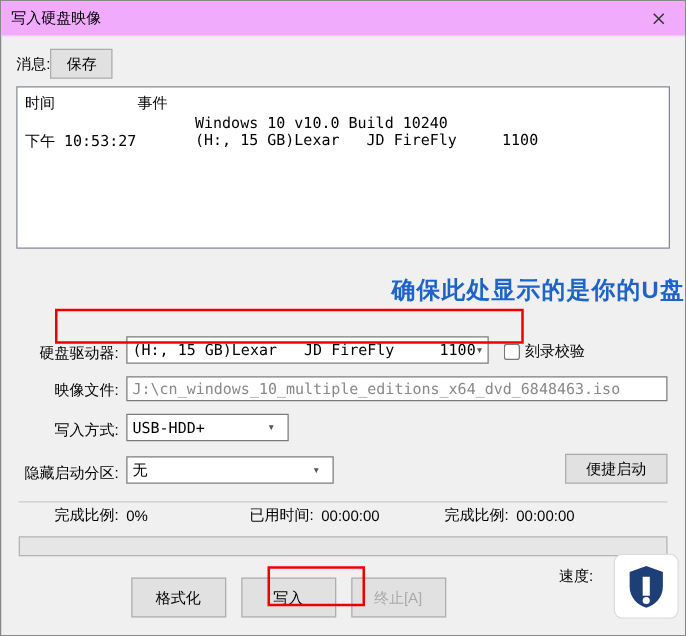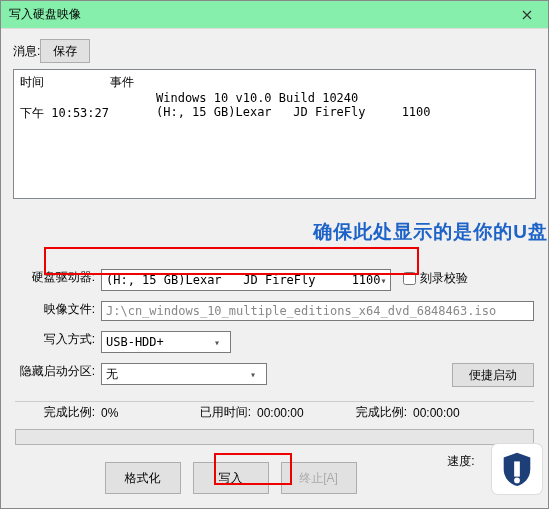--- a/index.html
+++ b/index.html
@@ -15,21 +15,21 @@
   }
   .window {
     border: 1px solid #888;
     width: 549px;
     height: 509px;
     background: #f0f0f0;
     position: relative;
   }
   .titlebar {
     height: 28px;
-    background: #86efac;
+    background: #f0abfc;
     display: flex;
     align-items: center;
     justify-content: space-between;
     padding: 0 0 0 8px;
     border-bottom: 1px solid #ddd;
   }
   .titlebar-title { font-size: 12px; }
   .close-btn {
     width: 42px;
     height: 28px;
@@ -87,21 +87,21 @@
     font-size: 19px;
     font-weight: bold;
     letter-spacing: 1px;
   }
   .form-area {
     margin-top: 70px;
     padding: 0 2px;
   }
   .form-row {
     display: flex;
-    align-items: flex-start;
+    align-items: flex-end;
     margin-bottom: 10px;
   }
   .form-row label {
     width: 80px;
     text-align: right;
     margin-right: 6px;
   }
   .select-wrap {
     display: flex;
     align-items: center;

